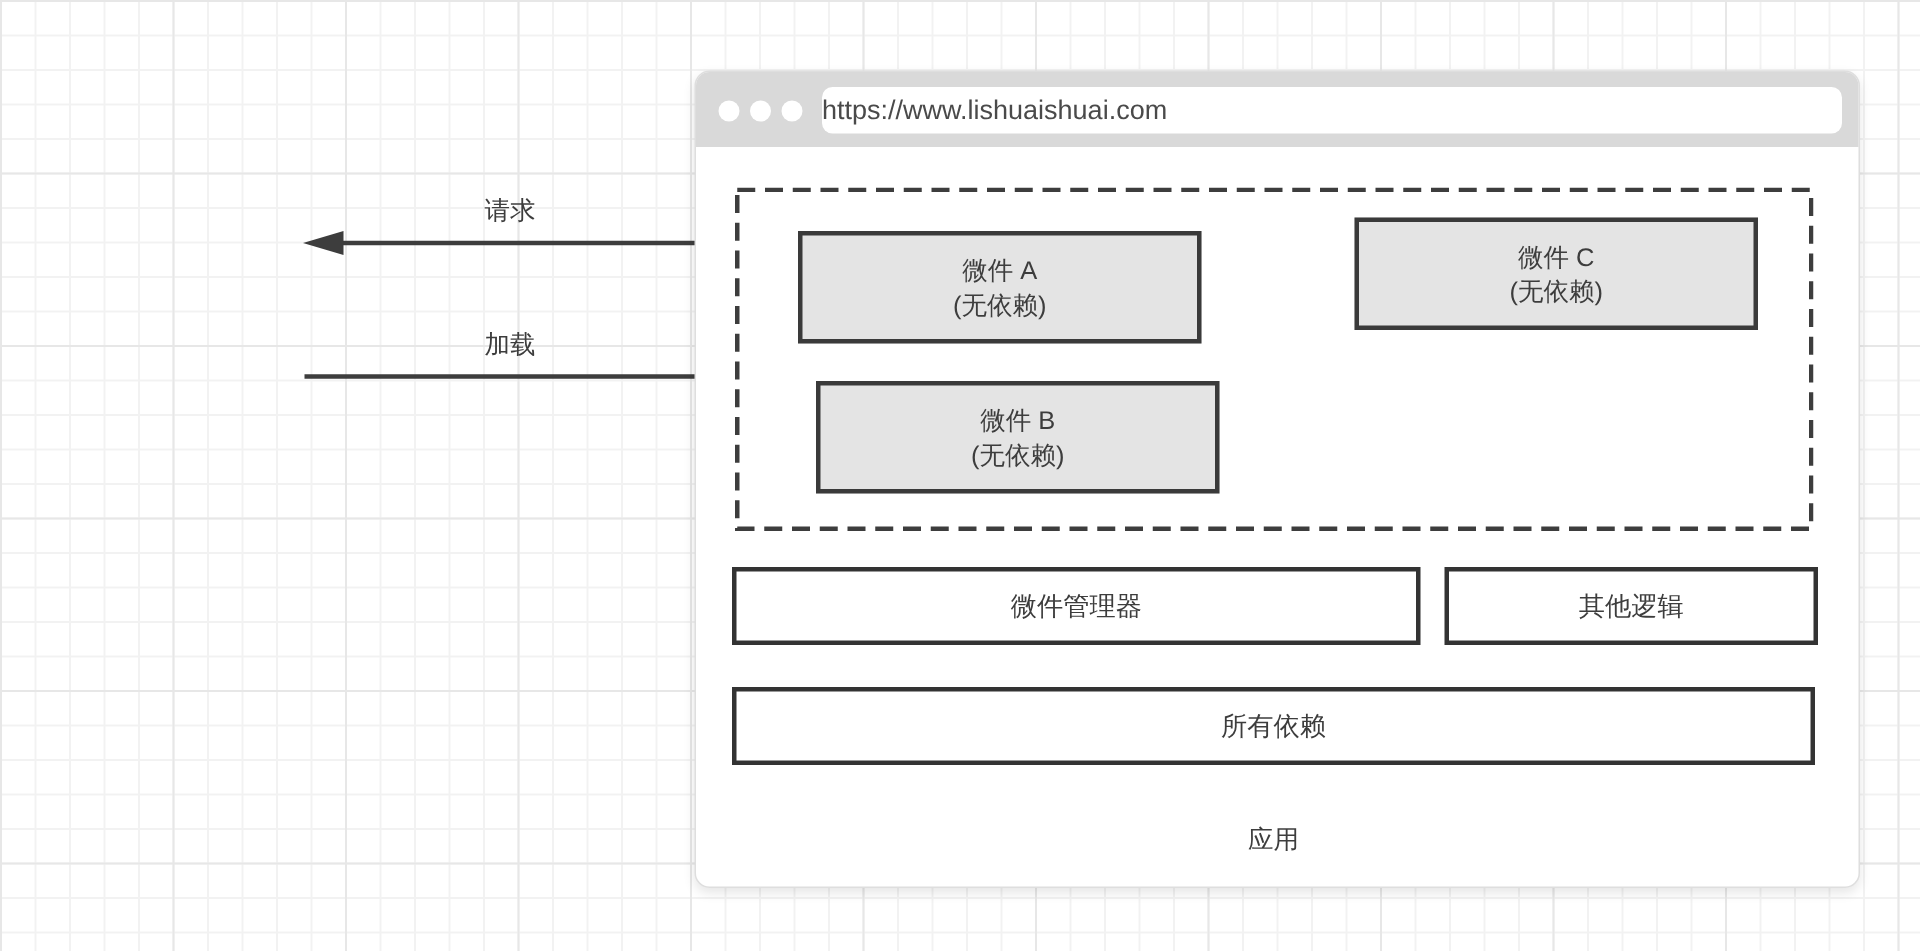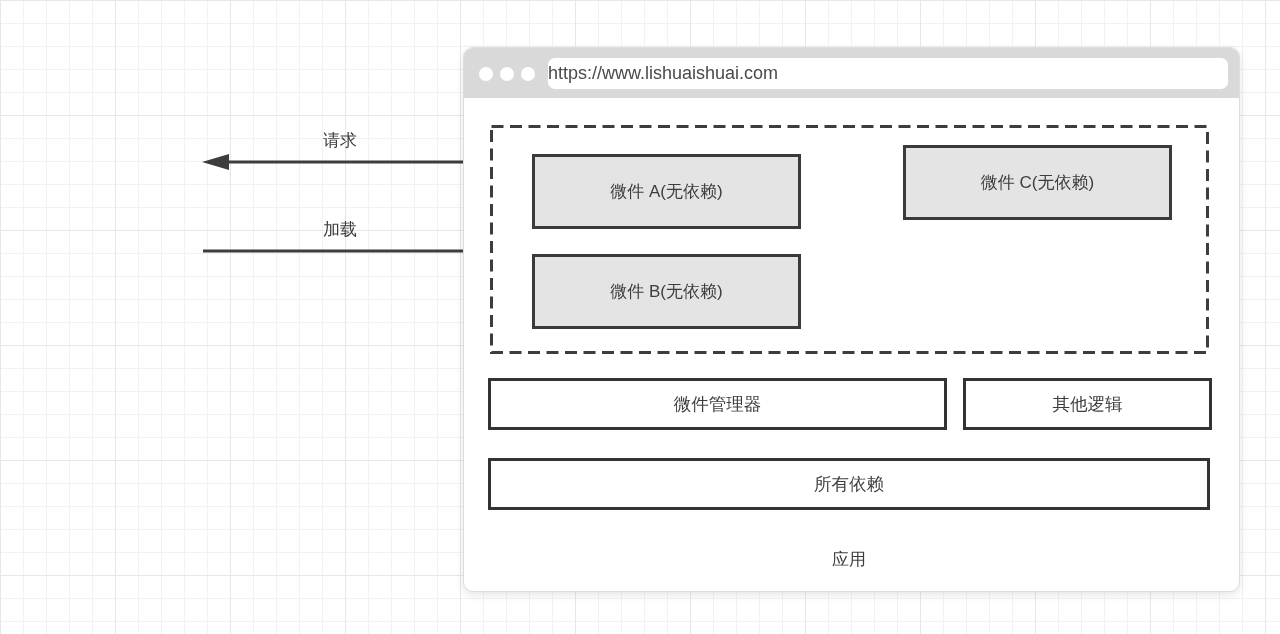--- a/index.html
+++ b/index.html
@@ -93,28 +93,28 @@
     left: 26px; top: 77px;
     width: 719px; height: 229px;
   }
   .widgets-area svg { display: block; width: 100%; height: 100%; }
 
   .widget-box {
     position: absolute;
     width: 269px; height: 75px;
     background: #e4e4e4;
     border: 3px solid #3a3a3a;
-    display: flex; flex-direction: row;
+    display: flex; flex-direction: column;
     align-items: center; justify-content: center;
     font-size: 17px;
     line-height: 23px;
     color: #3d3d3d;
   }
   .widget-a { left: 68px;  top: 106px; }
-  .widget-b { left: 68px;  top: 206px; }
+  .widget-b { left: 80px;  top: 206px; }
   .widget-c { left: 439px; top: 97px; }
 
   .plain-box {
     position: absolute;
     height: 52px;
     background: #ffffff;
     border: 3px solid #333333;
     display: flex; align-items: center; justify-content: center;
     font-size: 17.5px;
     color: #3d3d3d;

